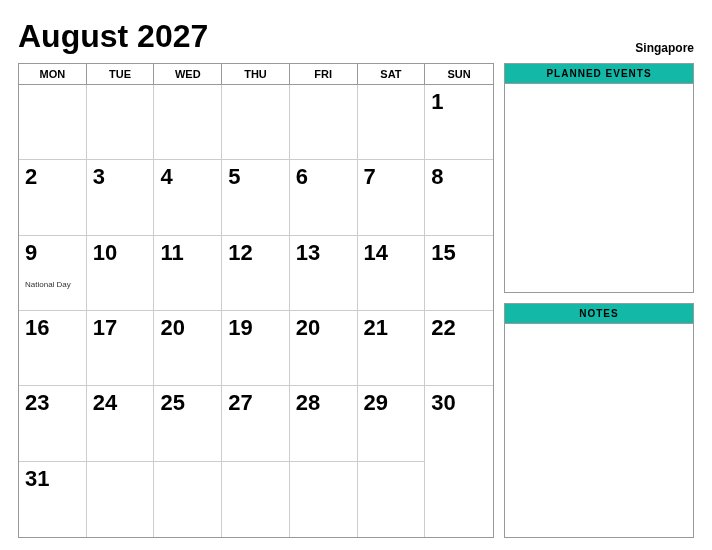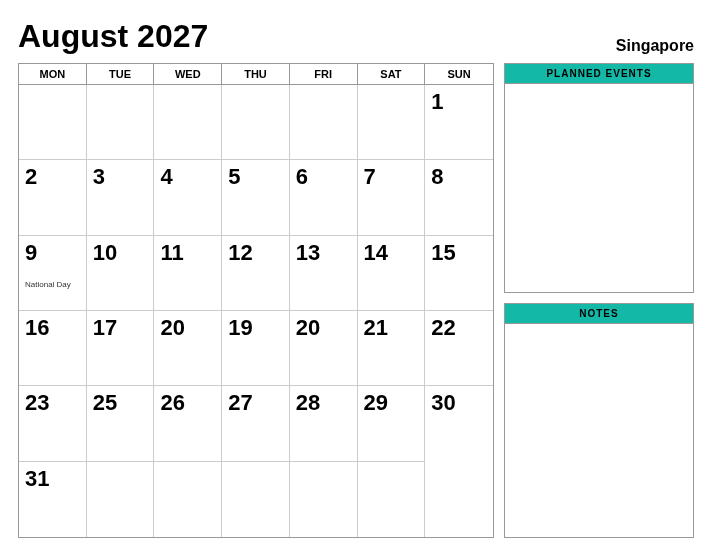--- a/index.html
+++ b/index.html
@@ -24,21 +24,21 @@
       justify-content: space-between;
       align-items: flex-end;
       margin-bottom: 8px;
     }
     .month-title {
       font-size: 32px;
       font-weight: bold;
       color: #000;
     }
     .country-title {
-      font-size: 16px;
+      font-size: 12px;
       font-weight: bold;
       color: #000;
     }
     .main-content {
       display: flex;
       flex: 1;
       gap: 10px;
     }
     .calendar-section {
       flex: 1;
@@ -238,24 +238,24 @@
           <div class="cal-cell">
             <span class="date-number">21</span>
           </div>
           <div class="cal-cell">
             <span class="date-number">22</span>
           </div>
           <div class="cal-cell">
             <span class="date-number">23</span>
           </div>
           <div class="cal-cell">
+            <span class="date-number">24</span>
+          </div>
+          <div class="cal-cell">
             <span class="date-number">25</span>
-          </div>
-          <div class="cal-cell">
-            <span class="date-number">26</span>
           </div>
           <div class="cal-cell">
             <span class="date-number">27</span>
           </div>
           <div class="cal-cell">
             <span class="date-number">28</span>
           </div>
           <div class="cal-cell">
             <span class="date-number">29</span>
           </div>

